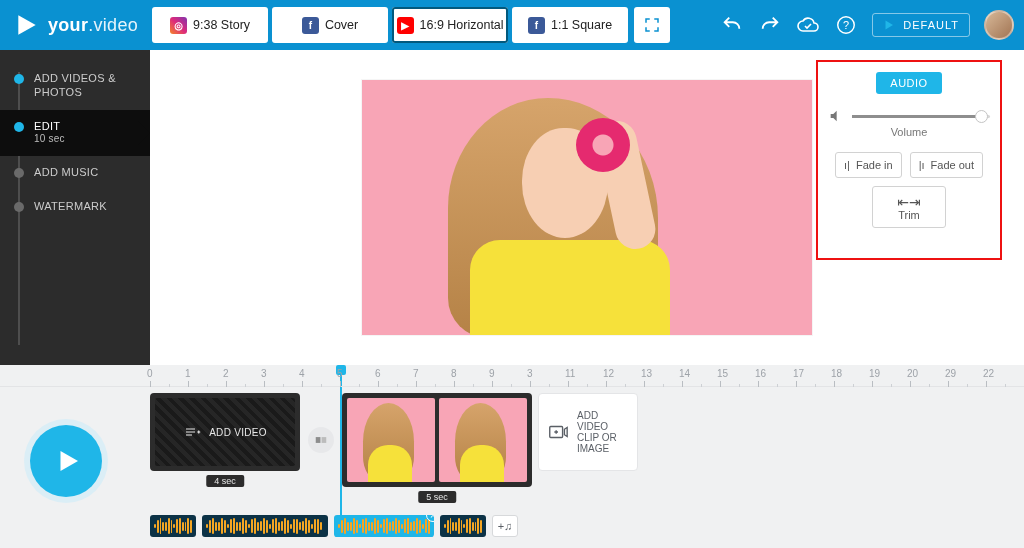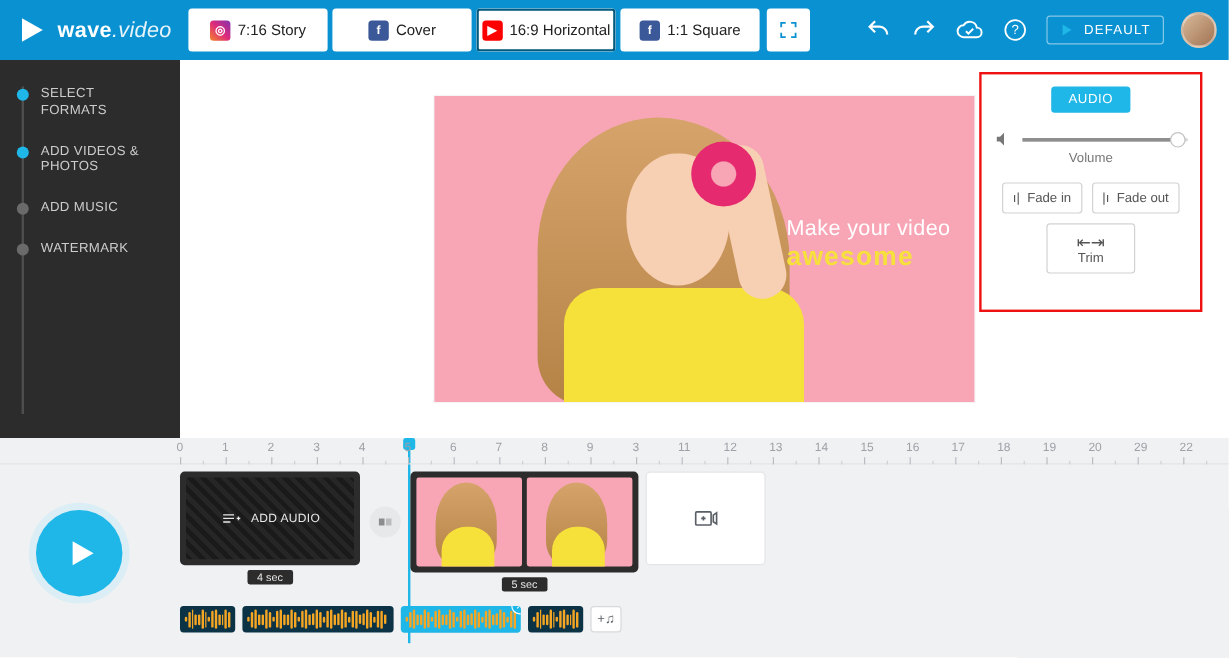--- a/index.html
+++ b/index.html
@@ -4,21 +4,21 @@
 <style>
   * { box-sizing: border-box; margin: 0; padding: 0; font-family: -apple-system, "Helvetica Neue", Arial, sans-serif; }
   html,body { width:1024px; height:548px; overflow:hidden; background:#fff; }
 
   
   .topbar { height:50px; background:#0a91d1; display:flex; align-items:center; padding:0 10px 0 14px; color:#fff; }
   .logo { display:flex; align-items:center; gap:8px; margin-right:14px; }
   .logo-icon { width:26px; height:26px; color:#fff; }
   .logo-text { font-size:18px; letter-spacing:.3px; }
   .logo-text b { font-weight:600; color:#fff; }
-  .logo-text span { font-weight:400; color:#e6f4fb;font-style:italic; }
+  .logo-text span { font-weight:400; color:#e6f4fb; }
 
   .fmt-buttons { display:flex; gap:4px; align-items:center; }
   .fmt { width:116px; height:36px; background:#fff; border-radius:3px; display:flex; align-items:center; justify-content:center; gap:6px; font-size:12.5px; color:#222; }
   .fmt.active { box-shadow:0 0 0 2px #02597d inset; }
   .fmt-icon { width:17px; height:17px; border-radius:3px; display:flex; align-items:center; justify-content:center; font-size:10px; color:#fff; font-weight:bold; }
   .ico-ig { background:linear-gradient(45deg,#f58529,#dd2a7b,#8134af); }
   .ico-fb { background:#3b5998; }
   .ico-yt { background:#f00; }
   .crop-btn { width:36px; height:36px; border-radius:3px; background:#fff; display:flex; align-items:center;justify-content:center; color:#0a91d1; margin-left:2px;}
   .top-right { margin-left:auto; display:flex; align-items:center; gap:14px; }
@@ -72,21 +72,21 @@
   .ruler .tick::before { content:""; position:absolute; left:0; bottom:-1px; width:1px; height:6px; background:#b9bdc2;}
   .ruler .tick::after { content:""; position:absolute; left:19px; bottom:-1px; width:1px; height:3px; background:#cdd0d4;}
   .ruler .n { position:absolute; bottom:7px; left:-3px;}
 
   .track-row { display:flex; padding-left:150px; margin-top:6px; gap:6px; align-items:flex-start;}
   .clip { background:#2c2c2c; border-radius:4px; padding:5px; position:relative; }
   .clip1 { width:150px; height:78px; display:flex; align-items:center; justify-content:center;}
   .add-text { width:100%; height:100%; display:flex; align-items:center; justify-content:center; gap:8px; color:#e8e8e8; font-size:10px; letter-spacing:.3px; background:repeating-linear-gradient(45deg,#1a1a1a,#1a1a1a 4px,#262626 4px,#262626 8px); border-radius:2px;}
   .add-text svg { width:18px; height:18px; }
   .trans { width:26px; height:26px; border-radius:13px; background:#e7e8ea; display:flex; align-items:center; justify-content:center; color:#6e6e6e; align-self:center; margin:0 2px;}
-  .clip2 { width:190px; height:84px; display:flex; gap:4px;}
+  .clip2 { width:190px; height:94px; display:flex; gap:4px;}
   .thumb { flex:1; background:#f8a5b6; border-radius:2px; position:relative; overflow:hidden;}
   .thumb .th-hair { position:absolute; left:18%; top:6%; width:58%; height:92%; background:linear-gradient(180deg,#d6a46b,#b58246); border-radius:50% 50% 30% 30%;}
   .thumb .th-shirt { position:absolute; left:24%; bottom:-6%; width:50%; height:50%; background:#f6e13a; border-radius:20px 20px 0 0;}
   .add-clip { width:100px; height:78px; background:#fff; border-radius:4px; border:1px solid #e4e5e7; display:flex; align-items:center; gap:8px; justify-content:center; color:#5a5f66; font-size:10px; padding:0 8px;}
   .add-clip svg { width:22px; height:22px; flex-shrink:0;}
   .clip-label { position:absolute; bottom:-16px; left:50%; transform:translateX(-50%); background:#2c2c2c; color:#e8e8e8; font-size:9px; padding:1px 8px; border-radius:2px;}
   .clip2 { position:relative; }
 
   .big-play { position:absolute; left:30px; top:60px; width:72px; height:72px; border-radius:50%; background:#1fb6e8; display:flex; align-items:center; justify-content:center; box-shadow:0 0 0 6px #dbeef6;}
   .big-play svg { width:30px; height:30px; color:#fff; margin-left:4px;}
@@ -104,27 +104,27 @@
   .playhead::before { content:""; position:absolute; top:0; left:-4px; width:10px; height:10px; background:#1fb6e8; border-radius:2px;}
 </style>
 </head>
 <body>
 
 <div class="topbar">
   <div class="logo">
     <svg class="logo-icon" viewBox="0 0 24 24">
         <path fill="currentColor" d="M4 3l16 9-16 9z"></path>
       </svg>
-    <span class="logo-text"><b>wave</b><span>.video</span></span>
+    <span class="logo-text"><b>your</b><span>.video</span></span>
   </div>
 
   <div class="fmt-buttons">
     <div class="fmt">
       <span class="fmt-icon ico-ig">◎</span>
-      <span>7:16 Story</span>
+      <span>9:38 Story</span>
     </div>
     <div class="fmt">
       <span class="fmt-icon ico-fb">f</span>
       <span>Cover</span>
     </div>
     <div class="fmt active">
       <span class="fmt-icon ico-yt">▶</span>
       <span>16:9 Horizontal</span>
     </div>
     <div class="fmt">
@@ -168,47 +168,43 @@
     </div>
     <div class="avatar"></div>
   </div>
 </div>
 
 <div class="body">
   <div class="sidebar">
     <div class="rail"></div>
     <div class="step done">
         <span class="dot"></span>
-        <span>SELECT FORMATS</span>
-      </div>
-    <div class="step done">
+        <span>ADD VIDEOS &amp; PHOTOS</span>
+      </div>
+    <div class="step active">
         <span class="dot"></span>
-        <span>ADD VIDEOS &amp; PHOTOS</span>
+        <span><span>EDIT</span><small>10 sec</small></span>
       </div>
     <div class="step">
         <span class="dot"></span>
         <span>ADD MUSIC</span>
       </div>
     <div class="step">
         <span class="dot"></span>
         <span>WATERMARK</span>
       </div>
   </div>
 
   <div class="canvas-area">
     <div class="video-frame">
       <div class="hair"></div>
       <div class="shirt"></div>
       <div class="arm"></div>
       <div class="face"></div>
       <div class="donut"></div>
-      <div class="ov-text">
-        <div class="l1">Make your video</div>
-        <div class="l2">awesome</div>
-      </div>
     </div>
 
     <div class="audio-panel">
       <span class="audio-tab">AUDIO</span>
       <div class="vol-row">
         <svg width="16" height="16" viewBox="0 0 24 24">
             <path fill="#777" d="M4 9v6h4l5 5V4L8 9H4z"></path>
           </svg>
         <div class="vol-track">
           <div class="vol-fill"></div>
@@ -308,21 +304,21 @@
         <span class="n">22</span>
       </div>
     </div>
 
   <div class="track-row">
     <div class="clip clip1">
       <div class="add-text">
         <svg viewBox="0 0 24 24">
             <path stroke="#e8e8e8" stroke-width="1.5" fill="none" d="M4 8h12M4 12h12M4 16h8M19 12h4m-2-2v4"></path>
           </svg>
-        <span>ADD AUDIO</span>
+        <span>ADD VIDEO</span>
       </div>
       <div class="clip-label">4 sec</div>
     </div>
     <div class="trans">
       <svg width="14" height="14" viewBox="0 0 24 24">
           <rect x="3" y="7" width="8" height="10" fill="#8d8d8d"></rect>
           <rect x="13" y="7" width="8" height="10" fill="#bcbcbc"></rect>
         </svg>
     </div>
     <div class="clip clip2">
@@ -335,20 +331,21 @@
           <div class="th-shirt"></div>
         </div>
       <div class="clip-label">5 sec</div>
     </div>
     <div class="add-clip">
       <svg viewBox="0 0 24 24">
           <rect x="3" y="6" width="14" height="12" rx="1" fill="none" stroke="#5a5f66" stroke-width="1.5"></rect>
           <path d="M19 9l3-2v10l-3-2z" fill="none" stroke="#5a5f66" stroke-width="1.5"></path>
           <path d="M8 12h4M10 10v4" stroke="#5a5f66" stroke-width="1.5"></path>
         </svg>
+      <span>ADD VIDEO CLIP OR IMAGE</span>
     </div>
   </div>
 
   <div class="big-play">
     <svg viewBox="0 0 24 24">
         <path fill="currentColor" d="M6 4l14 8-14 8z"></path>
       </svg>
   </div>
 
   <div class="audio-row">

